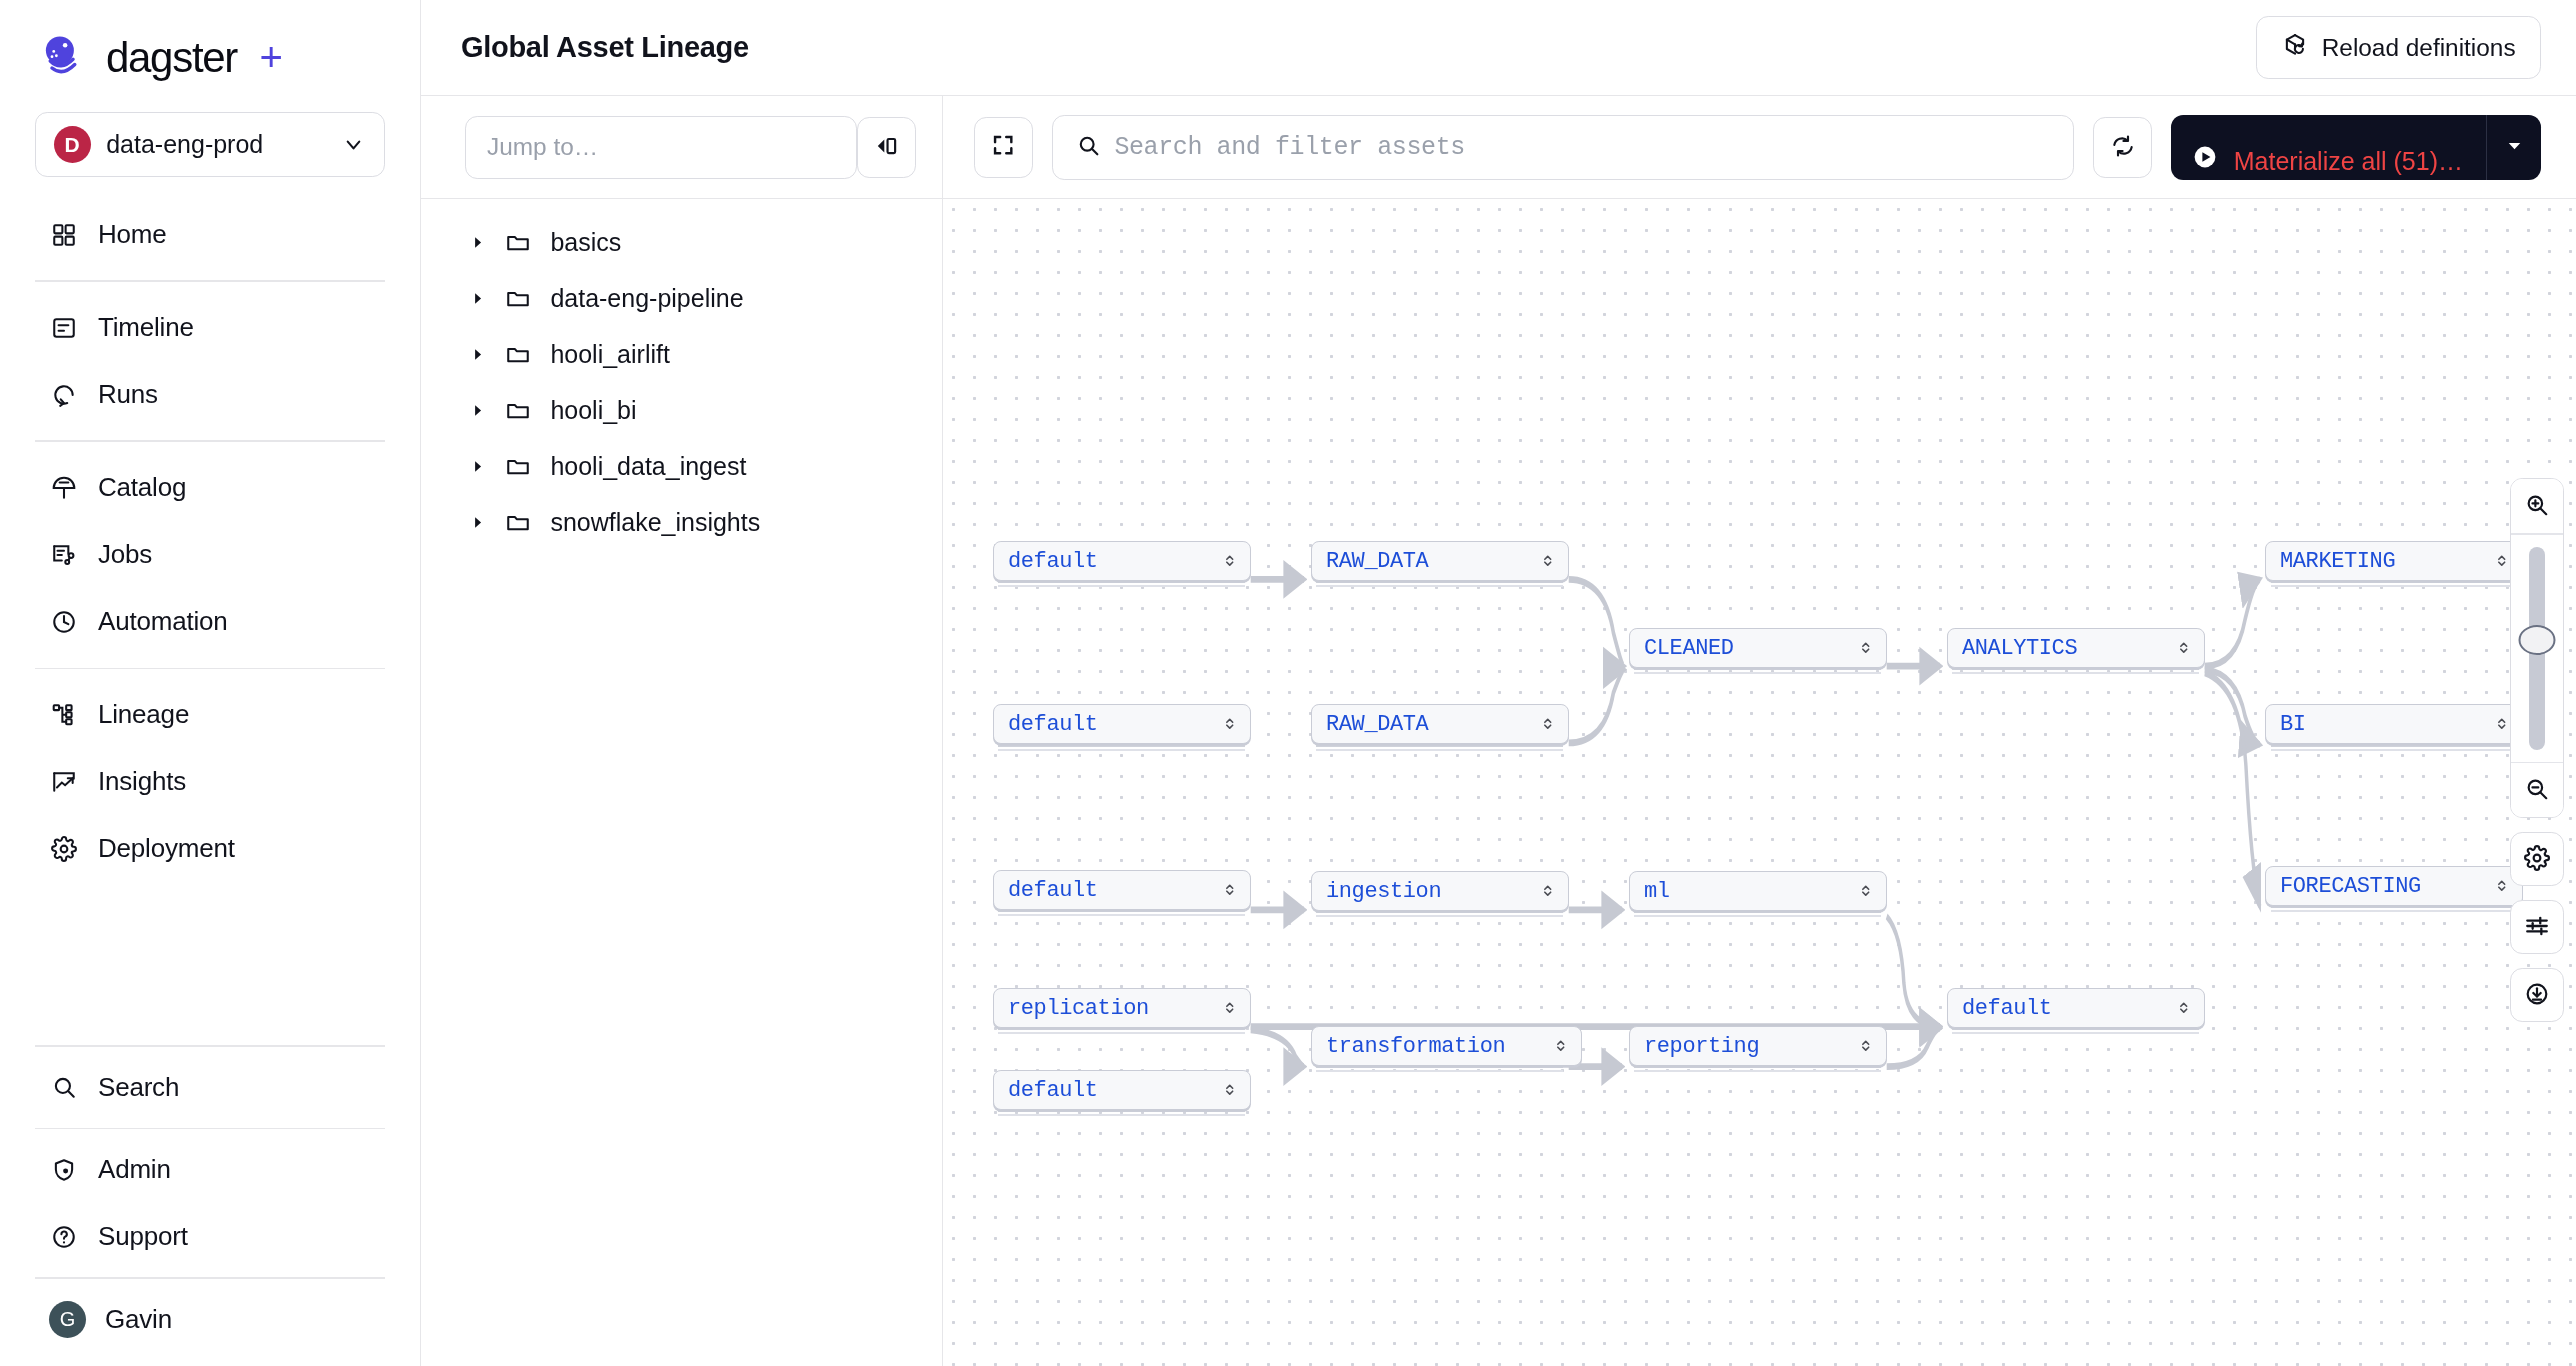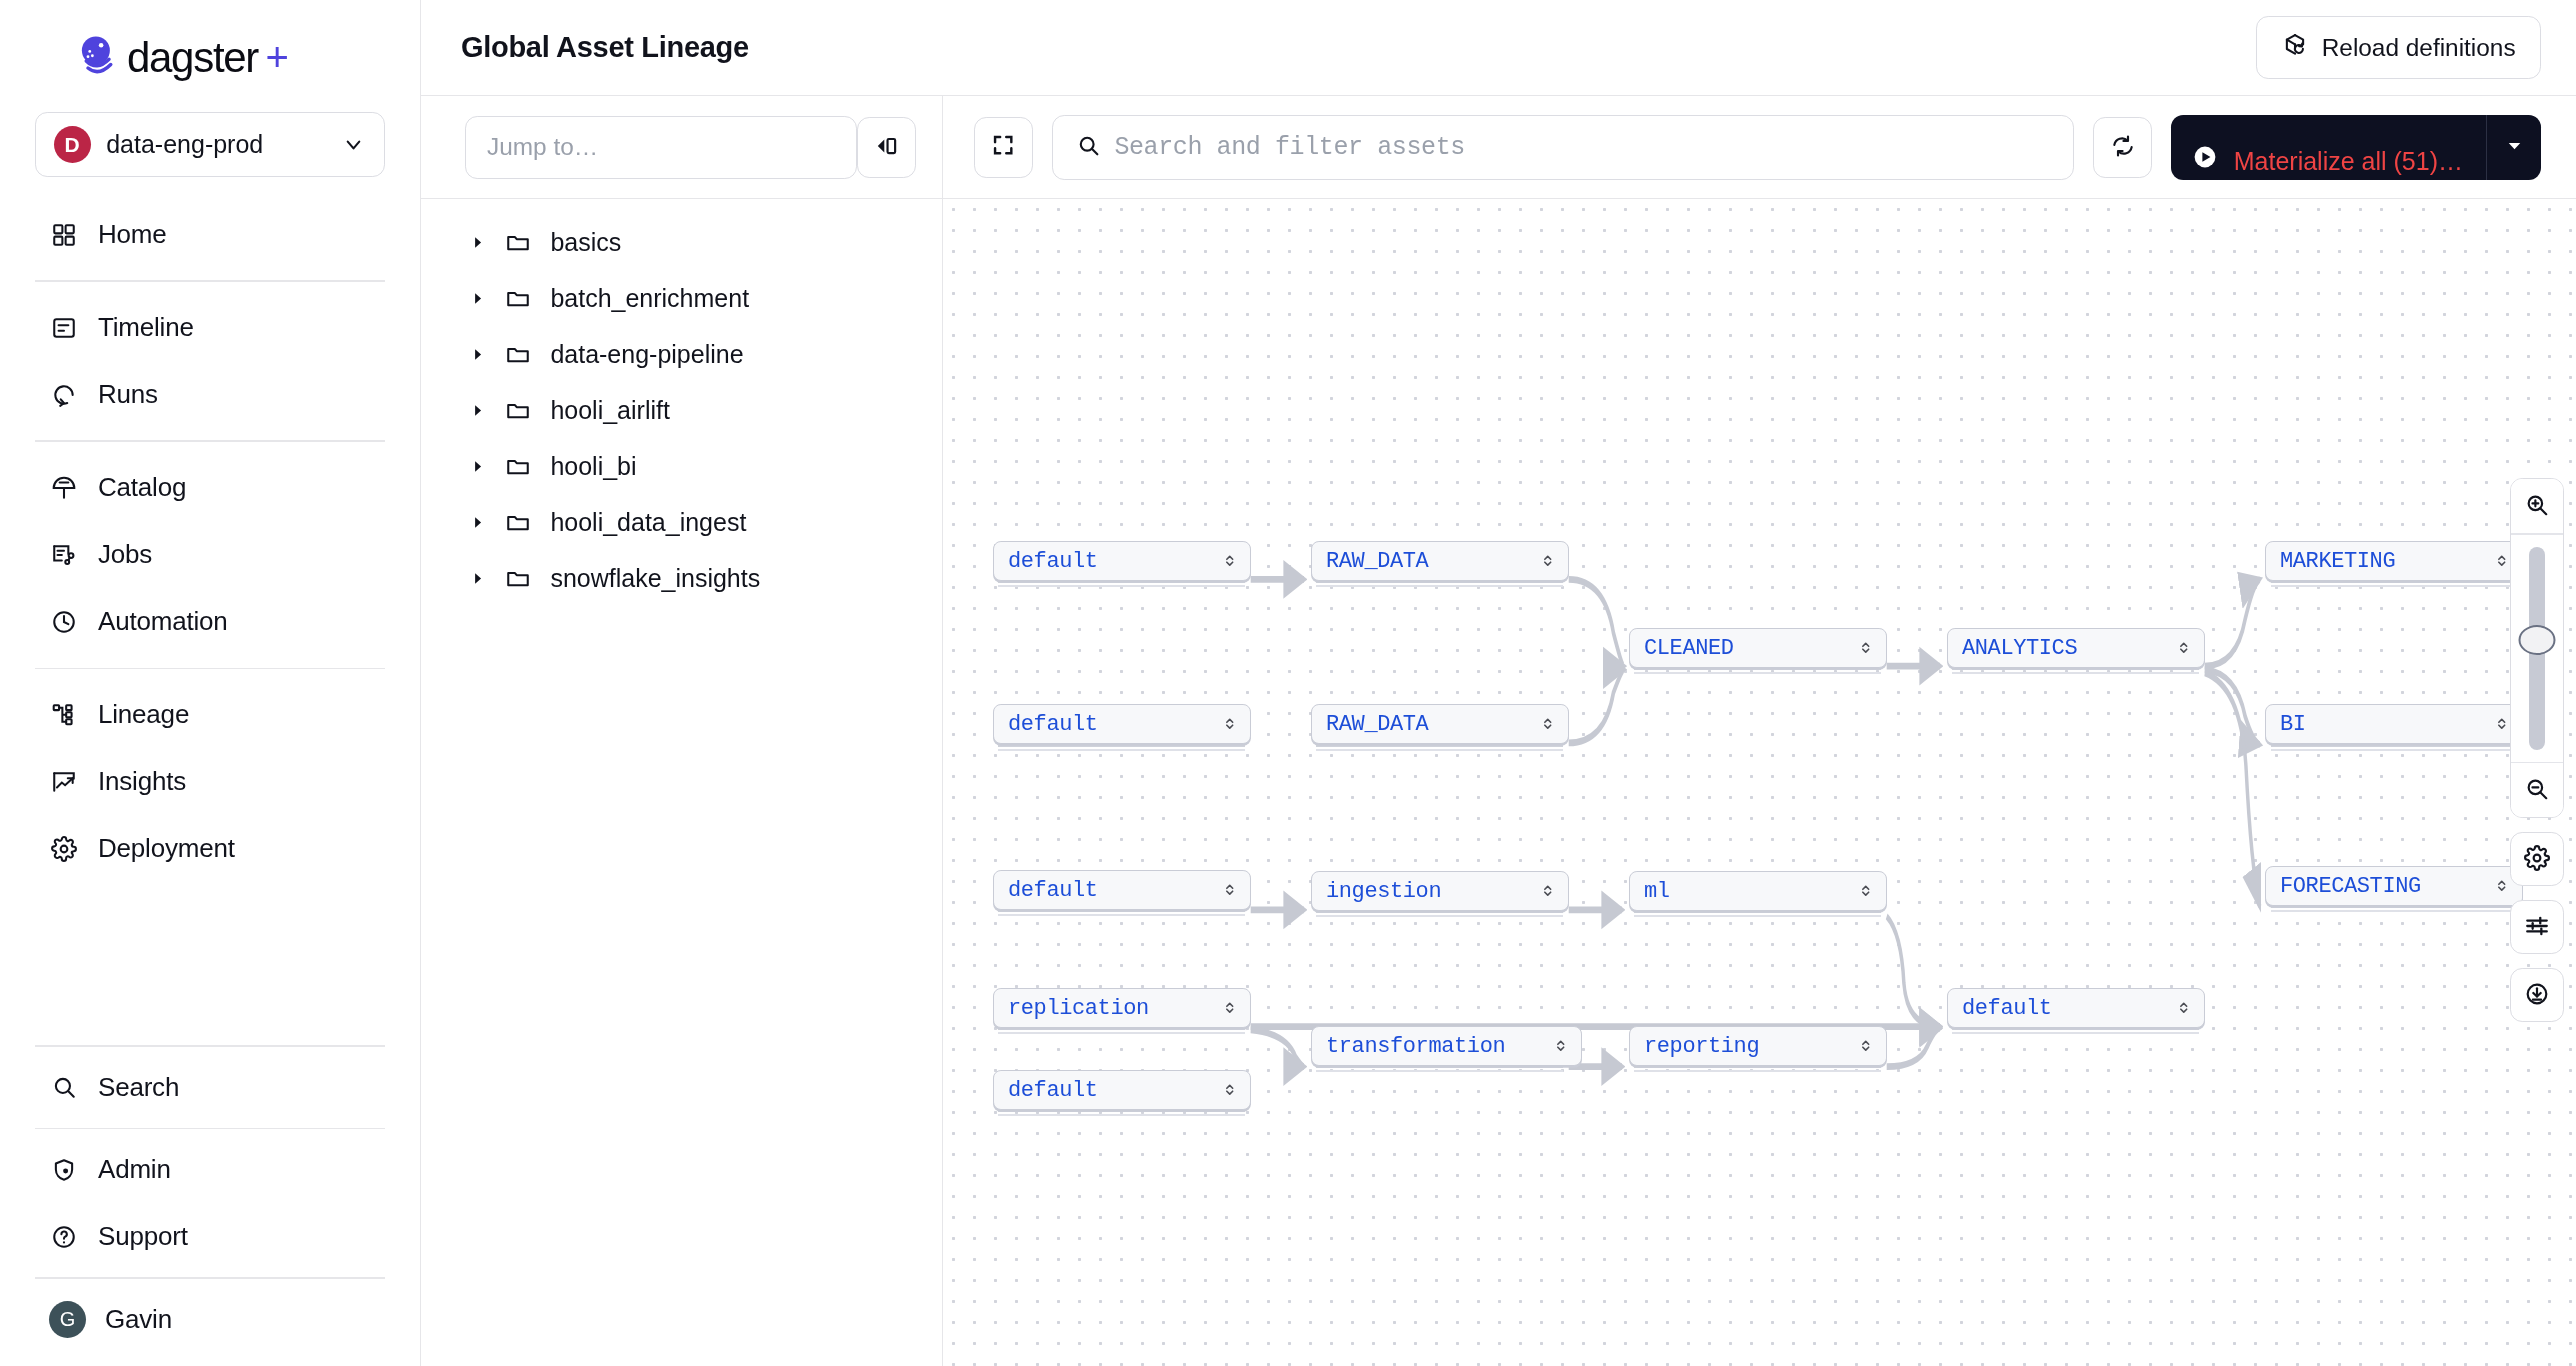--- a/index.html
+++ b/index.html
@@ -14,23 +14,22 @@
   
   .sidebar {
     width: 421px; height: 1367px;
     background: #ffffff;
     border-right: 1.7px solid #e6e6e9;
     display: flex; flex-direction: column;
     flex: 0 0 421px;
     position: relative;
   }
   .brand {
-    display: flex; align-items: center; gap: 4px;
+    display: flex; align-items: center; gap: 19px;
     padding: 33px 0 23px 38px;
-    margin-left: 36px;
   }
   .logo-mark { width: 49px; height: 49px; flex: 0 0 49px; }
   .brand-text {
     font-size: 42px; letter-spacing: -1.3px; color: #0b0c13;
     font-weight: 400; line-height: 1;
   }
   .brand-plus { font-size: 40px; color: #4f43dd; font-weight: 400; margin-left: 3.5px;}
 
   .deployment-picker {
     margin: 7px 35px 0 35px;
@@ -516,35 +515,20 @@
                 <svg viewBox="0 0 24 24" width="19" height="19">
                   <polygon points="9 5.5 16.5 12 9 18.5" fill="#11131c"></polygon>
                 </svg>
               </span>
             <span class="tree-folder">
                 <svg viewBox="0 0 24 24" width="26" height="26" fill="none" stroke="#11131c" stroke-width="1.9" stroke-linejoin="round">
                   <path d="M3 6.5h6.2l1.6 2H21v9.2H3z"></path>
                 </svg>
               </span>
             <span class="tree-label">basics</span>
-          </span>
-        </div>
-        <div class="tree-row">
-          <span class="tree-inner" style="padding-left:45px">
-            <span class="tree-caret">
-                <svg viewBox="0 0 24 24" width="19" height="19">
-                  <polygon points="9 5.5 16.5 12 9 18.5" fill="#11131c"></polygon>
-                </svg>
-              </span>
-            <span class="tree-folder">
-                <svg viewBox="0 0 24 24" width="26" height="26" fill="none" stroke="#11131c" stroke-width="1.9" stroke-linejoin="round">
-                  <path d="M3 6.5h6.2l1.6 2H21v9.2H3z"></path>
-                </svg>
-              </span>
-            <span class="tree-label">batch_enrichment</span>
           </span>
         </div>
         <div class="tree-row">
           <span class="tree-inner" style="padding-left:45px">
             <span class="tree-caret">
                 <svg viewBox="0 0 24 24" width="19" height="19">
                   <polygon points="9 5.5 16.5 12 9 18.5" fill="#11131c"></polygon>
                 </svg>
               </span>
             <span class="tree-folder">

